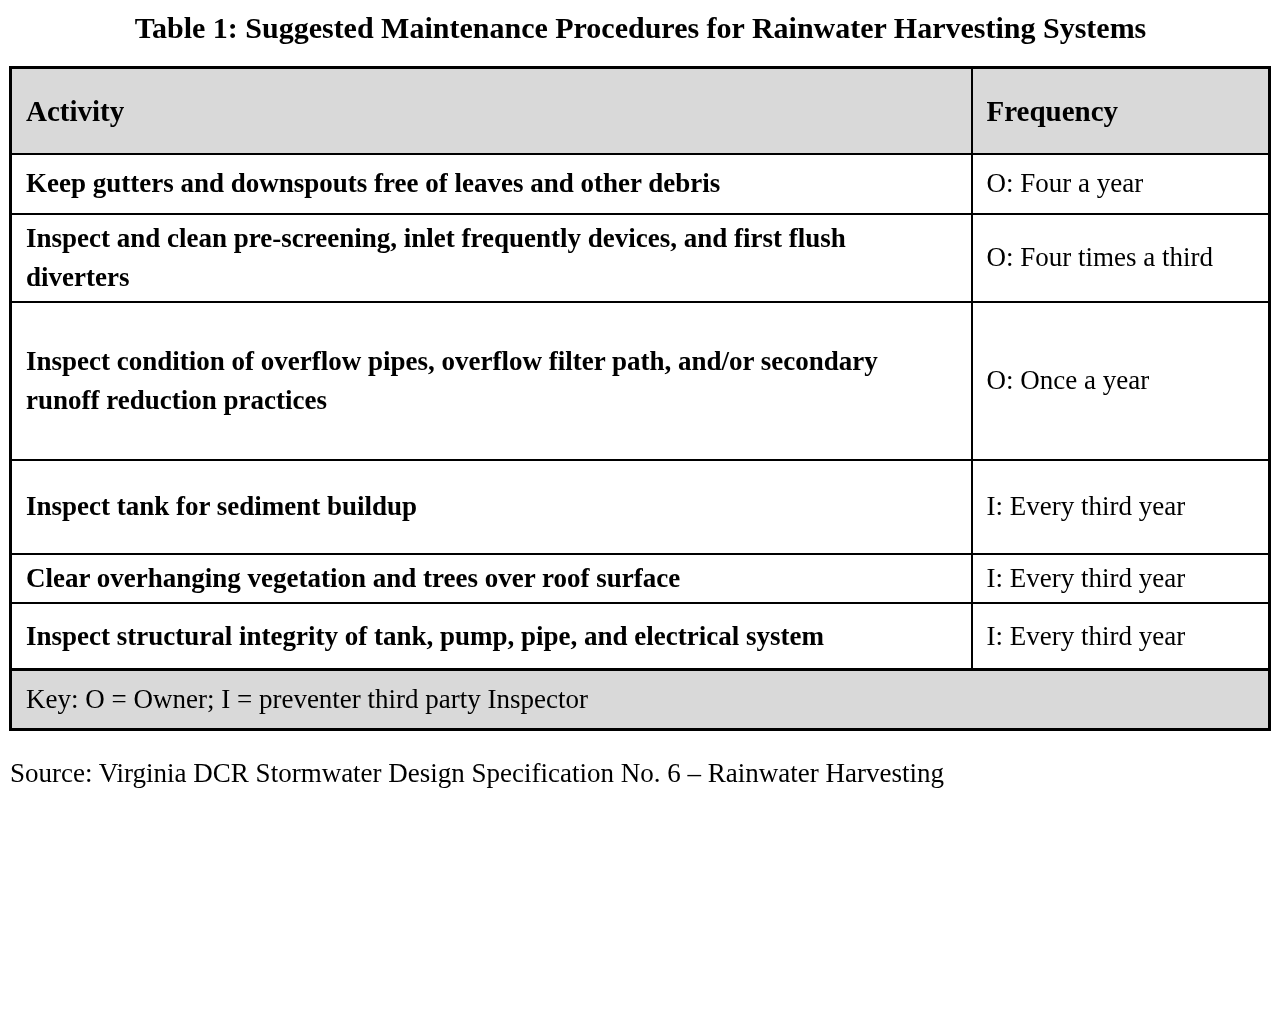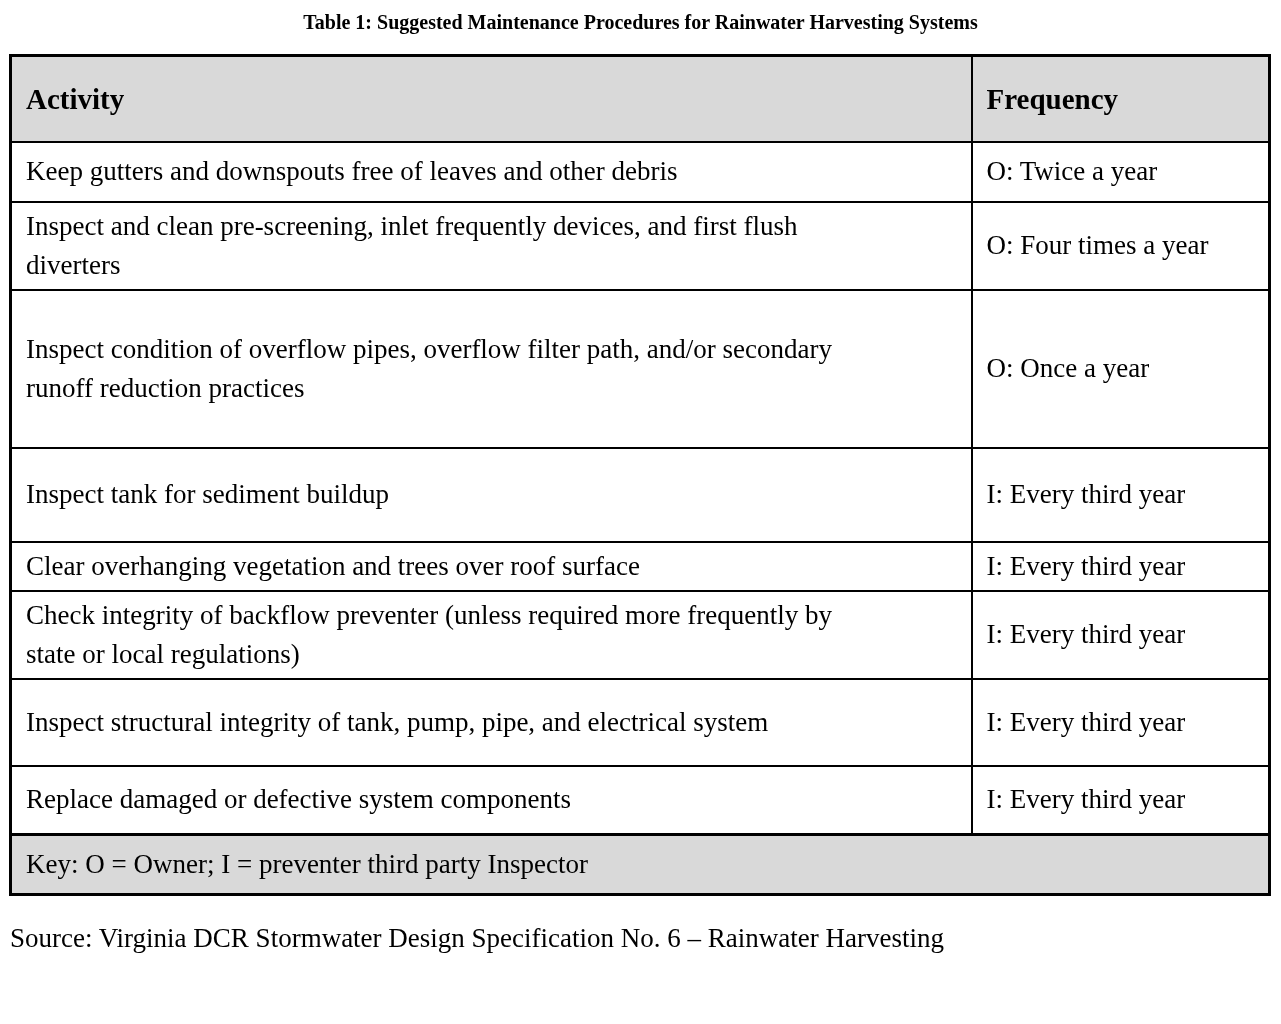--- a/index.html
+++ b/index.html
@@ -11,21 +11,21 @@
     width: 1281px;
     height: 1024px;
     font-family: "Liberation Serif", "DejaVu Serif", serif;
     color: #000000;
     position: relative;
     overflow: hidden;
   }
   .page-title {
     margin: 10px 10px 0 10px;
     text-align: center;
-    font-size: 20px;
+    font-size: 30px;
     font-weight: bold;
     line-height: 1.2;
   }
   table.maintenance-table {
     border-collapse: collapse;
     table-layout: fixed;
     width: 1259px;
     margin: 20px 0 0 9px;
     border: 3px solid var(--border-color, #000);
   }
@@ -39,21 +39,21 @@
     font-size: 27px;
     line-height: 1.45;
     padding: 4px 14px;
   }
   thead th {
     background: var(--header-bg, #d9d9d9);
     font-weight: bold;
     font-size: 29px;
     height: 86px;
   }
-  td.activity-cell { white-space: pre-line; }
+  td.activity-cell { white-space: pre-line; font-weight: bold; }
   tbody.data-rows tr:nth-child(1) td { height: 60px; }
   tbody.data-rows tr:nth-child(2) td { height: 88px; }
   tbody.data-rows tr:nth-child(3) td { height: 158px; }
   tbody.data-rows tr:nth-child(4) td { height: 94px; }
   tbody.data-rows tr:nth-child(5) td { height: 48px; }
   tbody.data-rows tr:nth-child(6) td { height: 67px; }
   tbody.data-rows tr:nth-child(7) td { height: 87px; }
   tbody.data-rows tr:nth-child(8) td { height: 68px; }
   tbody.data-rows tr:nth-child(9) td { height: 66px; }
   tbody.key-section td {
@@ -79,51 +79,42 @@
   </colgroup>
   <thead>
     <tr>
       <th>Activity</th>
       <th>Frequency</th>
     </tr>
   </thead>
   <tbody class="data-rows">
       <tr>
     <td class="activity-cell">Keep gutters and downspouts free of leaves and other debris</td>
-    <td class="frequency-cell">O: Twice a year</td>
+    <td class="frequency-cell">O: Four a year</td>
   </tr>
       <tr>
     <td class="activity-cell">Inspect and clean pre-screening, inlet frequently devices, and first flush
 diverters</td>
-    <td class="frequency-cell">O: Four times a year</td>
+    <td class="frequency-cell">O: Four times a third</td>
   </tr>
       <tr>
     <td class="activity-cell">Inspect condition of overflow pipes, overflow filter path, and/or secondary
 runoff reduction practices</td>
     <td class="frequency-cell">O: Once a year</td>
   </tr>
       <tr>
     <td class="activity-cell">Inspect tank for sediment buildup</td>
     <td class="frequency-cell">I: Every third year</td>
   </tr>
       <tr>
     <td class="activity-cell">Clear overhanging vegetation and trees over roof surface</td>
     <td class="frequency-cell">I: Every third year</td>
   </tr>
       <tr>
-    <td class="activity-cell">Check integrity of backflow preventer (unless required more frequently by
-state or local regulations)</td>
-    <td class="frequency-cell">I: Every third year</td>
-  </tr>
-      <tr>
     <td class="activity-cell">Inspect structural integrity of tank, pump, pipe, and electrical system</td>
-    <td class="frequency-cell">I: Every third year</td>
-  </tr>
-      <tr>
-    <td class="activity-cell">Replace damaged or defective system components</td>
     <td class="frequency-cell">I: Every third year</td>
   </tr>
     </tbody>
   <tbody class="key-section">
     <tr>
       <td colspan="2">Key: O = Owner; I = preventer third party Inspector</td>
     </tr>
   </tbody>
 </table>
 

